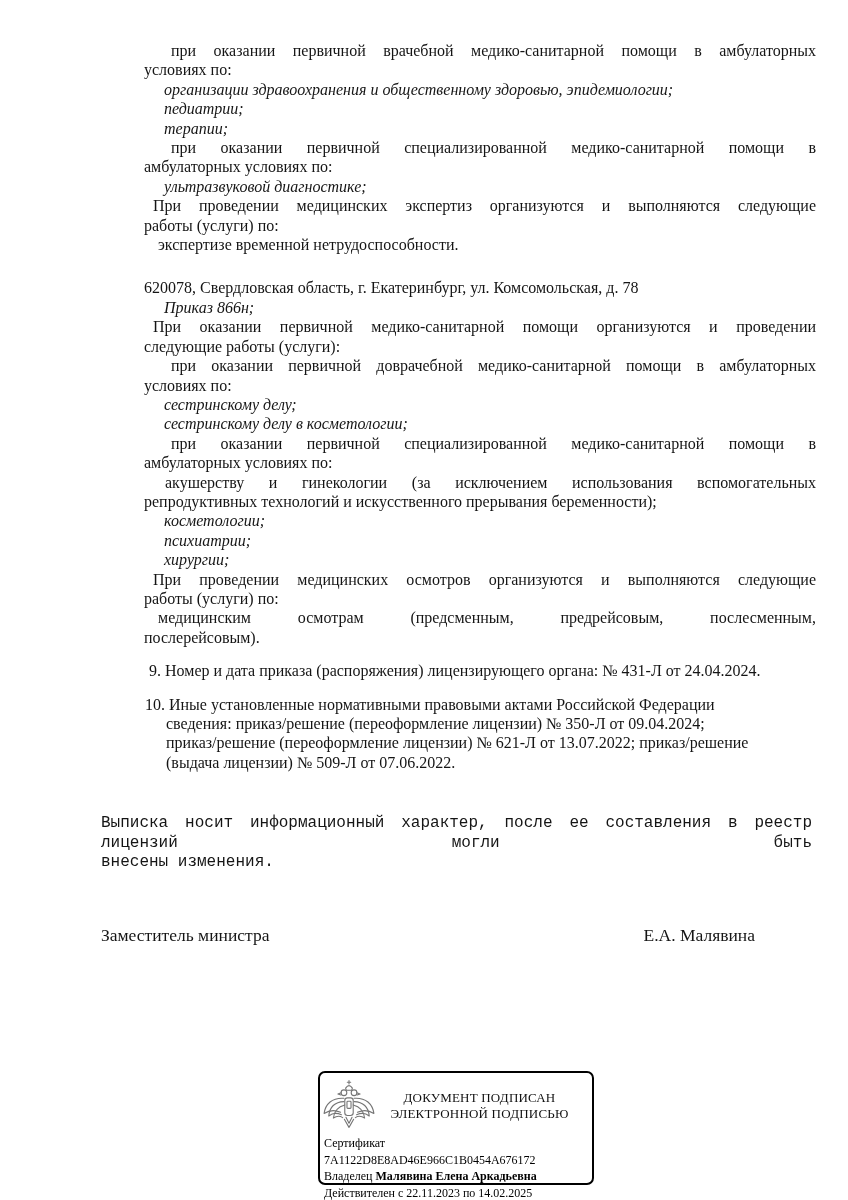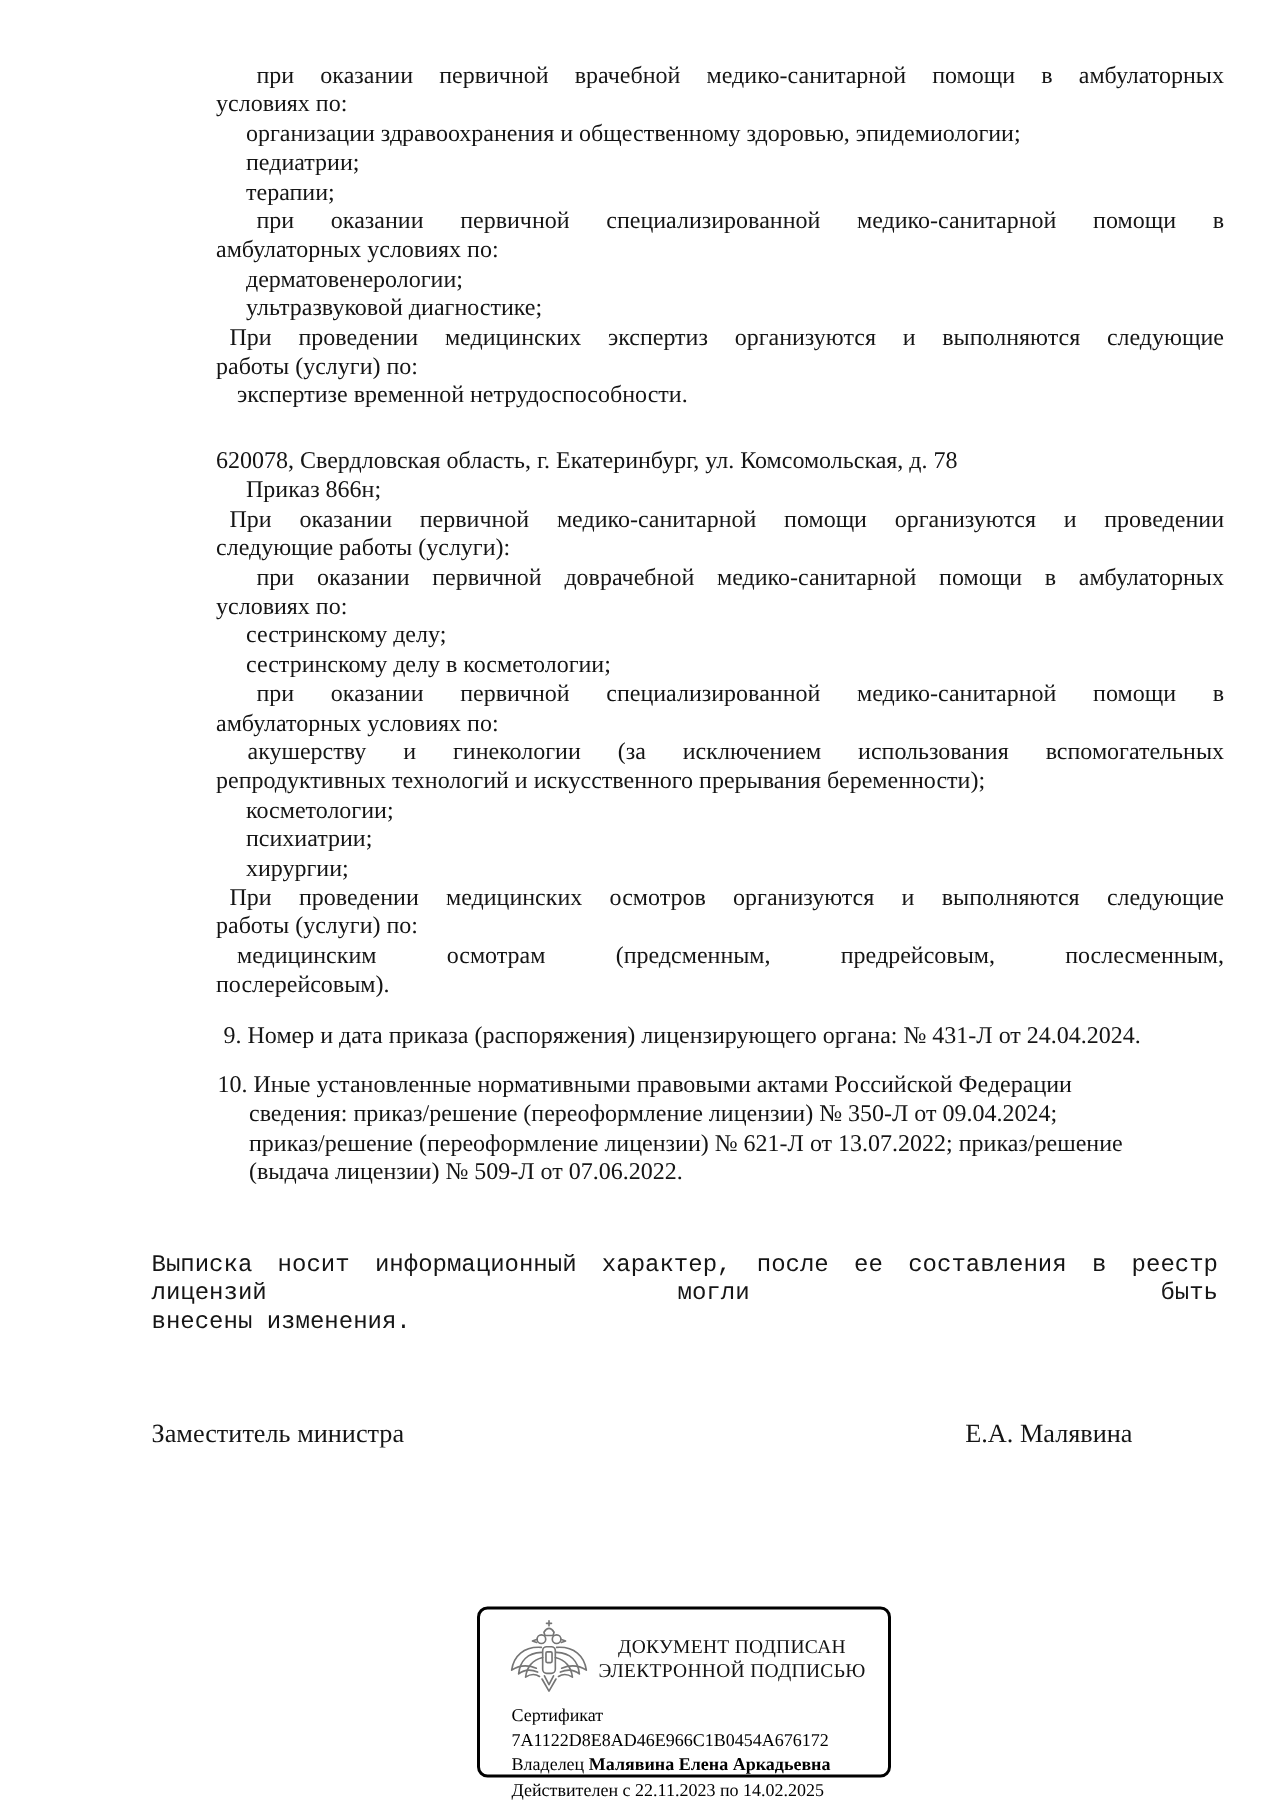--- a/index.html
+++ b/index.html
@@ -20,21 +20,21 @@
     margin-left: 144px;
     margin-right: 32px; 
   }
   .block { margin:0; }
   .line { min-height: 19.4px; white-space: normal; }
   
   .just { text-align: justify; text-align-last: justify; }
   
   .hang-first > .first { padding-left: 27px; }
   .hang-caps  > .first { padding-left: 9px; }
-  .item  > .line  { padding-left: 20px; }
+  .item  > .line  { padding-left: 20px; font-style: italic; }
   .sub   > .first { padding-left: 14px; }
   .sub2  > .first { padding-left: 21px; }
   .num9  > .first { padding-left: 5px; }
   .num10 > .line  { padding-left: 22px; }
   .num10 > .first { padding-left: 1px; }
   
   .gap-lg { margin-top: 24px; }
   .gap-md { margin-top: 14px; }
 
   .notice {
@@ -53,21 +53,21 @@
 
   .stamp {
     position: absolute;
     left: 318px;
     top: 1071px;
     width: 276px;
     height: 114px;
     border: 2px solid #000000;
     border-radius: 7px;
     box-sizing: border-box;
-    padding: 5px 9px 0 19px;
+    padding: 5px 9px 0 2px;
     background: #ffffff;
   }
   .stamp-top { display: flex; align-items: center; }
   .emblem { width: 54px; height: 54px; flex: 0 0 auto; }
   .stamp-title {
     flex: 1 1 auto;
     text-align: center;
     font-size: 13px;
     line-height: 16.5px;
     letter-spacing: 0.2px;
@@ -100,23 +100,20 @@
         <div class="line first">педиатрии;</div>
       </div>
       <div class="block item">
         <div class="line first">терапии;</div>
       </div>
       <div class="block hang-first">
         <div class="line first just">при оказании первичной специализированной медико-санитарной помощи в</div>
         <div class="line">амбулаторных условиях по:</div>
       </div>
       <div class="block item">
-        <div class="line first">дерматовенерологии;</div>
-      </div>
-      <div class="block item">
         <div class="line first">ультразвуковой диагностике;</div>
       </div>
       <div class="block hang-caps">
         <div class="line first just">При проведении медицинских экспертиз организуются и выполняются следующие</div>
         <div class="line">работы (услуги) по:</div>
       </div>
       <div class="block sub">
         <div class="line first">экспертизе временной нетрудоспособности.</div>
       </div>
       <div class="block plain gap-lg">

